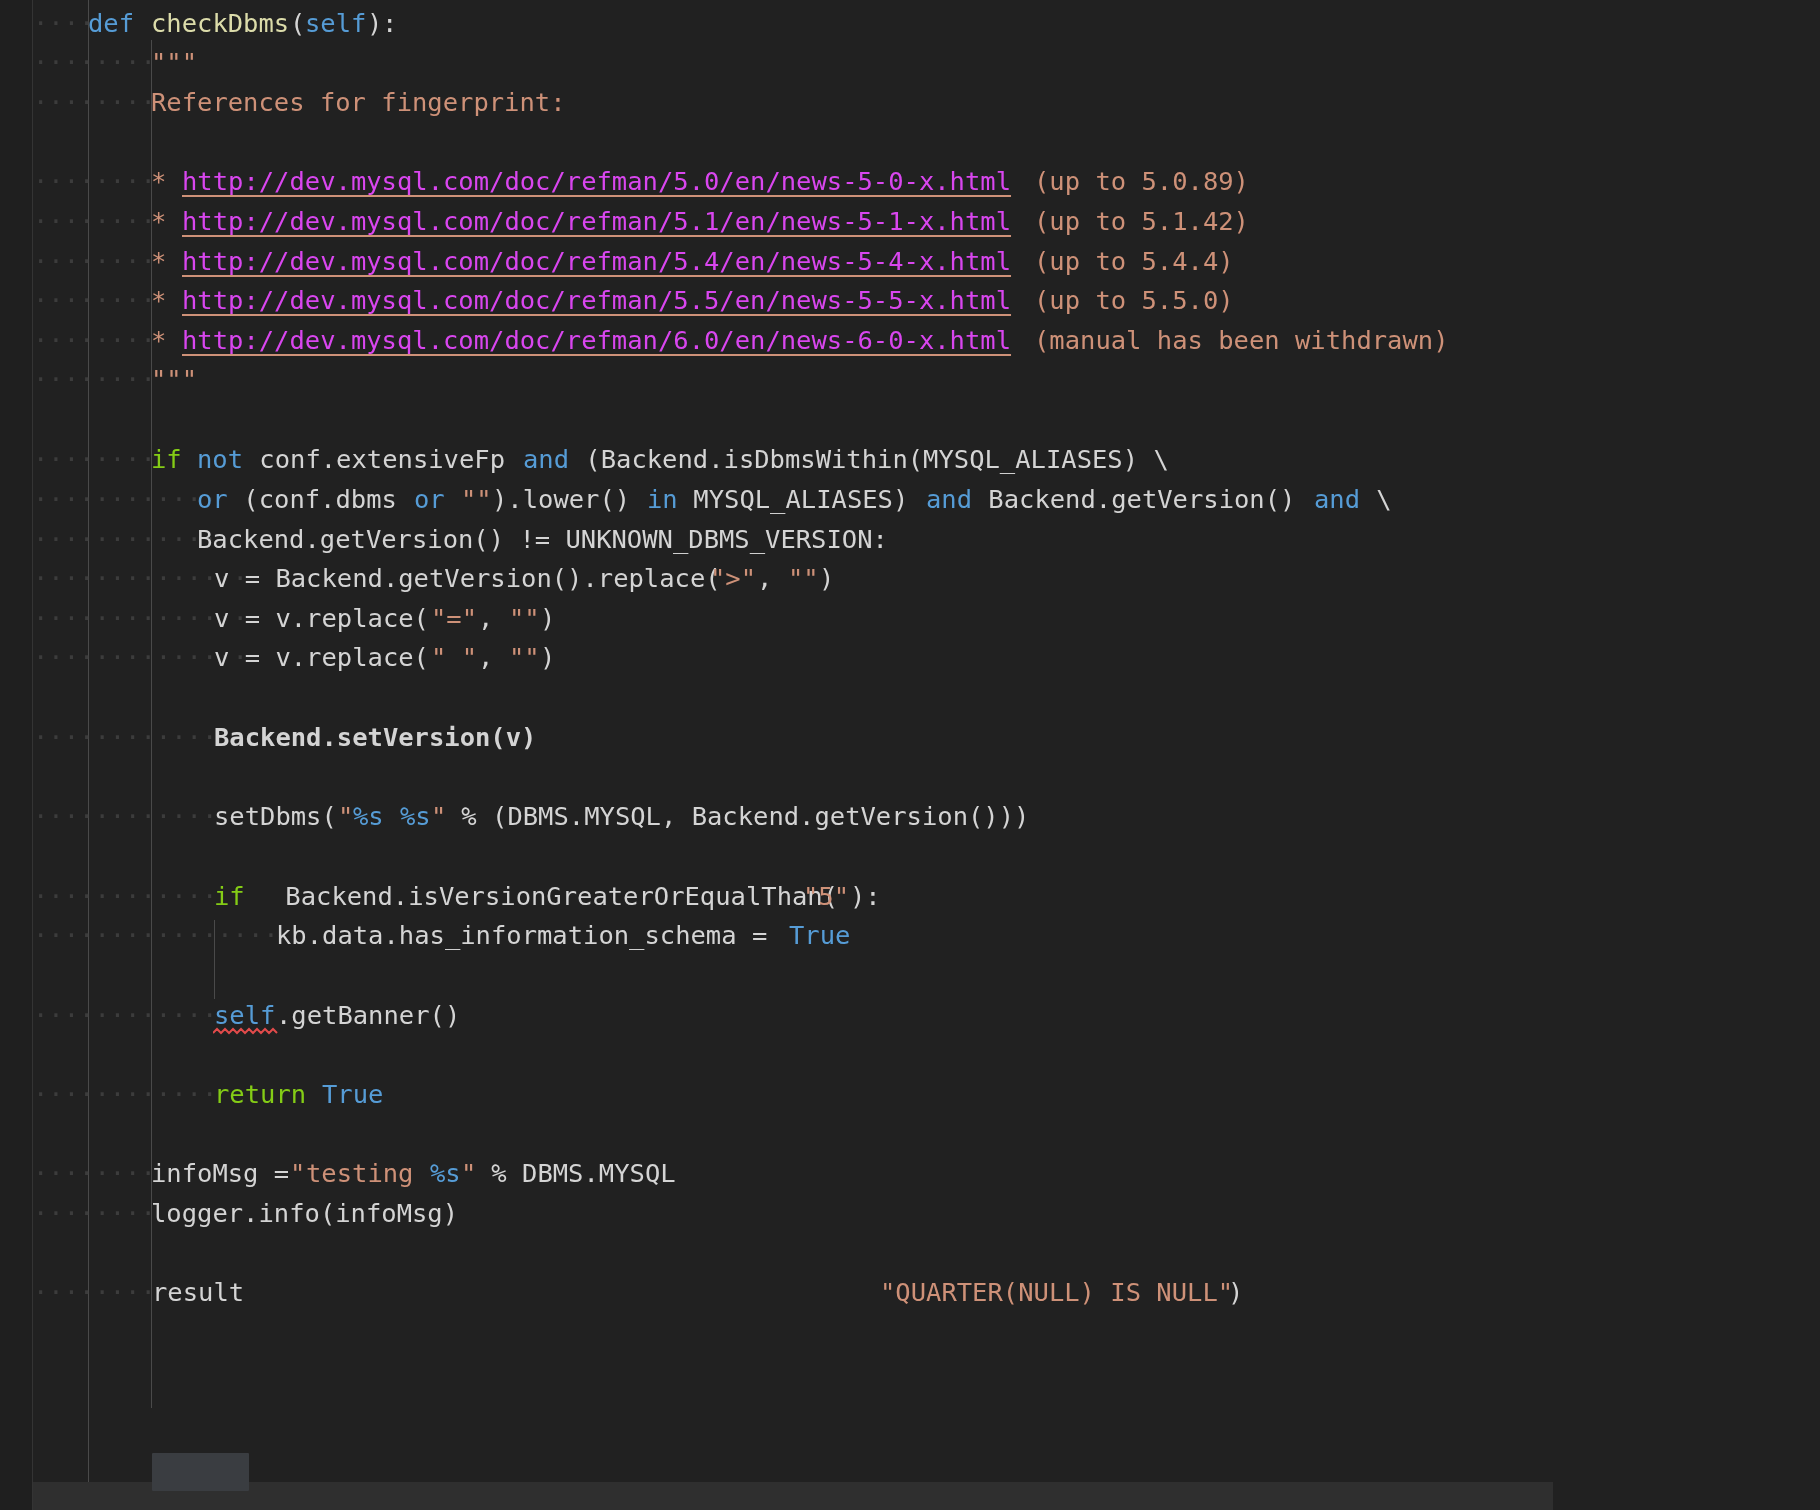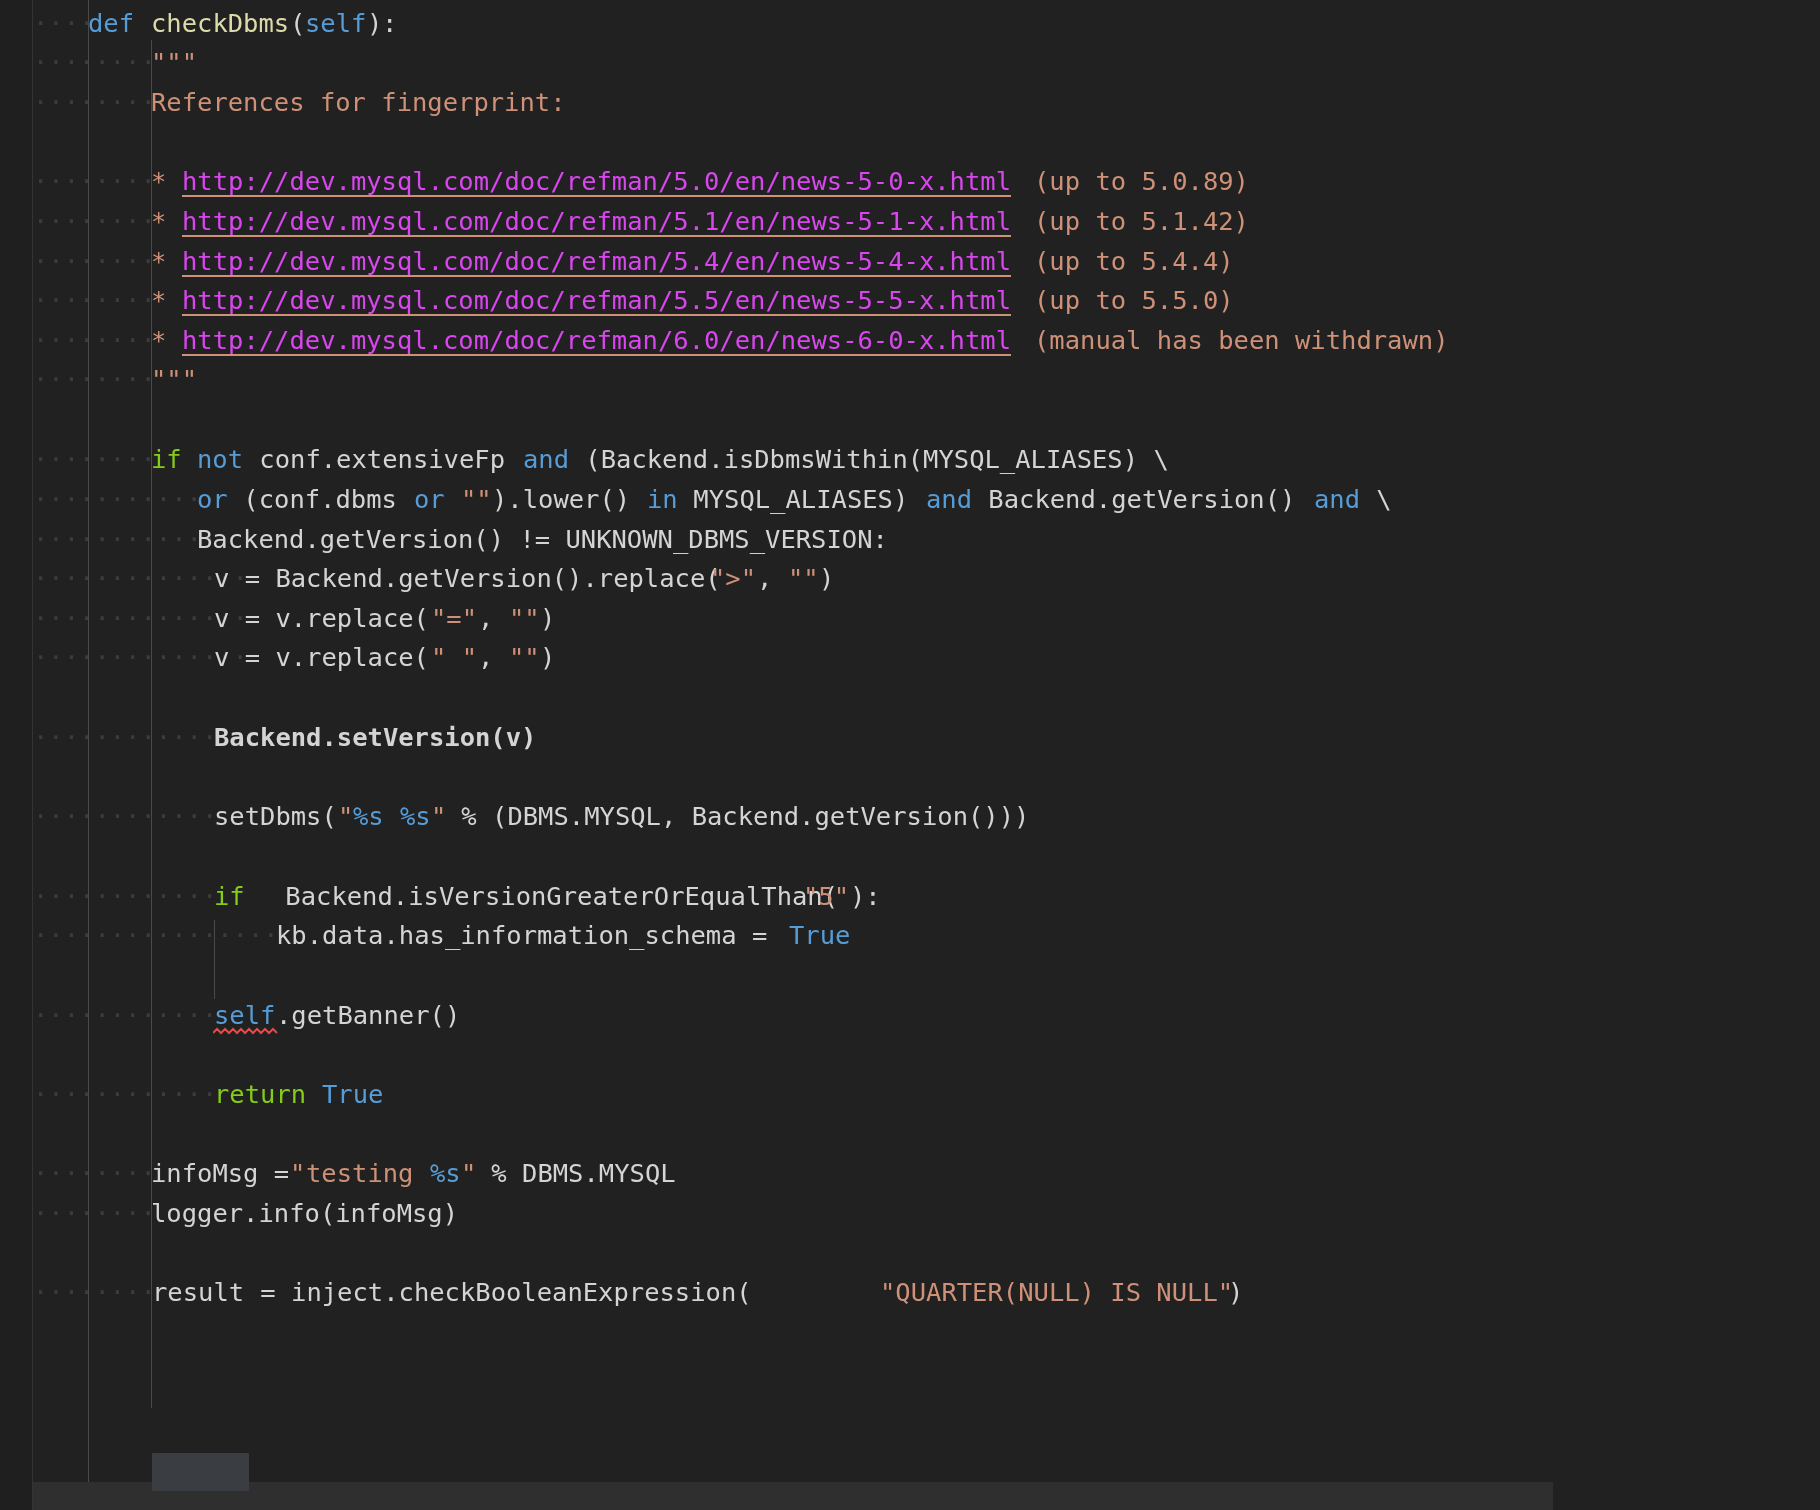--- a/index.html
+++ b/index.html
@@ -281,19 +281,18 @@
       <span class="txt" style="left:151px;"><span class="id">logger.info(infoMsg)</span></span>
     </div>
 
     
     <div class="ln" style="top:1233px;"></div>
 
     
     <div class="ln" style="top:1273px;">
       <span class="txt" style="left:33px;"><span class="dot">········</span></span>
       <span class="txt" style="left:152px;"><span class="id">result</span></span>
-      <span class="txt" style="left:245px;"><span class="id"> = inject.checkBooleanExpression(</span></span>
       <span class="txt" style="left:880px;"><span class="str">"QUARTER(NULL) IS NULL"</span></span>
       <span class="txt" style="left:1228px;"><span class="id">)</span></span>
     </div>
 
   </div>
 </div>
 
 </body></html>

